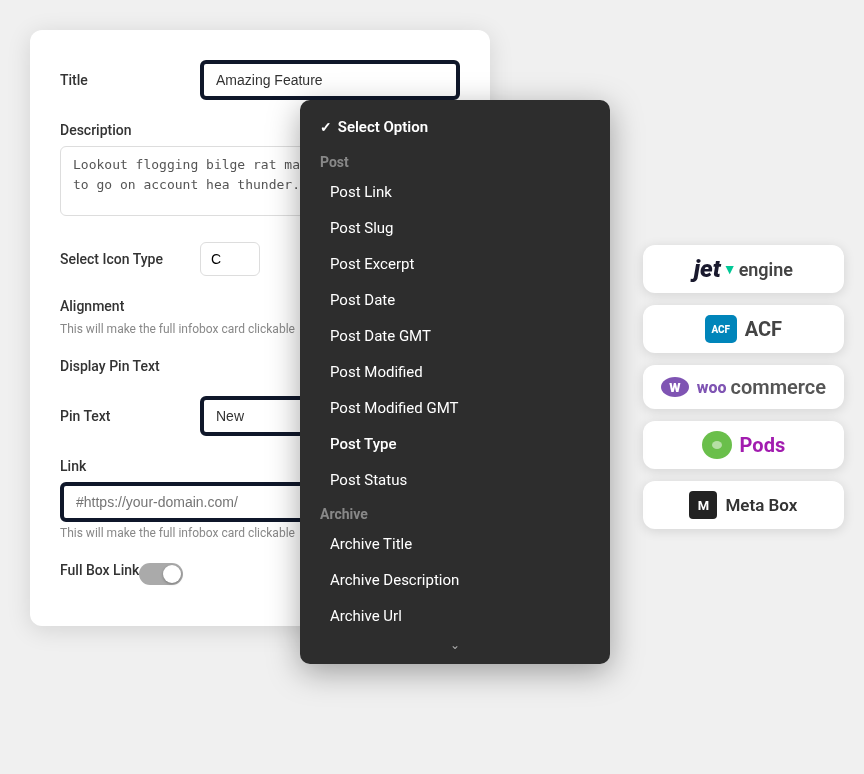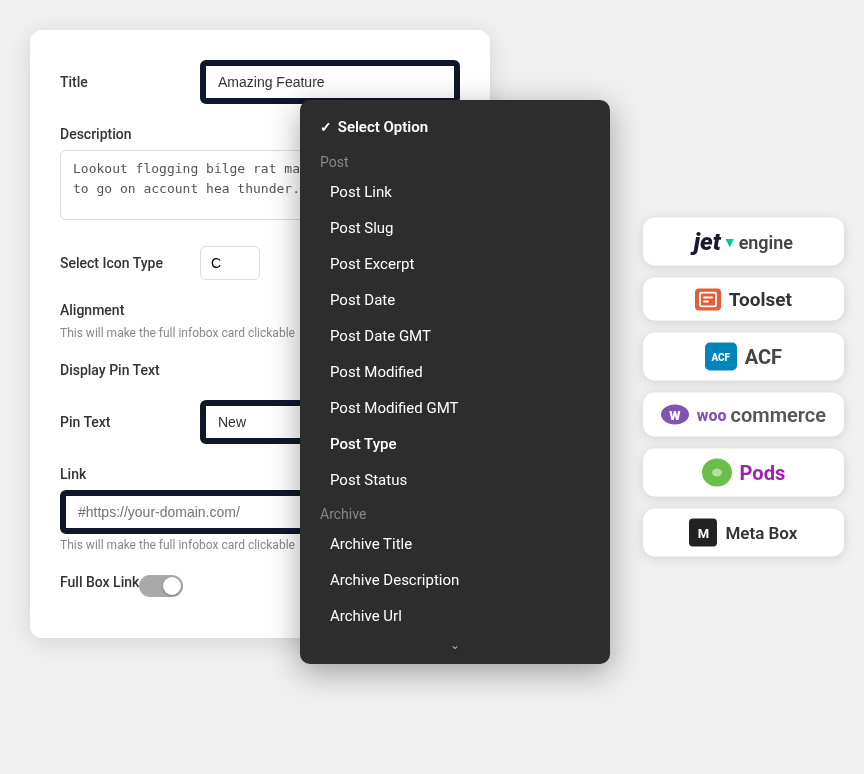--- a/index.html
+++ b/index.html
@@ -40,21 +40,21 @@
 
     .field-label {
       font-size: 14px;
       font-weight: 500;
       color: #333;
       margin-bottom: 8px;
     }
 
     .field-input {
       width: 100%;
-      border: 6px solid #0f172a;
+      border: 4px solid #0f172a;
       border-radius: 6px;
       padding: 8px 12px;
       font-size: 14px;
       color: #333;
       background: white;
     }
 
     .field-textarea {
       width: 100%;
       border: 1px solid #ddd;
@@ -156,21 +156,21 @@
     .dropdown-header .checkmark {
       color: white;
       margin-right: 6px;
       font-size: 14px;
     }
 
     .dropdown-group-label {
       font-size: 14px;
       color: #888;
       padding: 8px 20px 4px 20px;
-      font-weight: 400;
+      font-weight: 700;
     }
 
     .dropdown-item {
       padding: 9px 20px 9px 30px;
       font-size: 15px;
       color: white;
       cursor: pointer;
       transition: background 0.15s;
     }
 
@@ -394,30 +394,20 @@
   <div class="logos-panel">
 
     <div class="logo-badge">
       <div class="jet-logo">
         <span style="font-style:italic;font-size:24px;font-weight:900;color:#1a1a2e;">jet</span>
         <span style="color:#00c896;font-size:14px;font-weight:700;">▼</span>
         <span style="font-size:18px;font-weight:600;color:#444;">engine</span>
       </div>
     </div>
 
-    <div class="logo-badge">
-      <div class="toolset-icon">
-        <svg width="18" height="16" viewBox="0 0 18 16" fill="none">
-          <rect x="1" y="1" width="16" height="14" rx="2" stroke="white" stroke-width="2" fill="none"></rect>
-          <rect x="4" y="5" width="10" height="2" rx="1" fill="white"></rect>
-          <rect x="4" y="9" width="6" height="2" rx="1" fill="white"></rect>
-        </svg>
-      </div>
-      <span class="toolset-logo">Toolset</span>
-    </div>
 
     <div class="logo-badge">
       <div class="acf-icon">
         <span style="font-size:10px;font-weight:800;">ACF</span>
       </div>
       <span class="acf-logo">ACF</span>
     </div>
 
     <div class="logo-badge">
       <div class="woo-icon">

